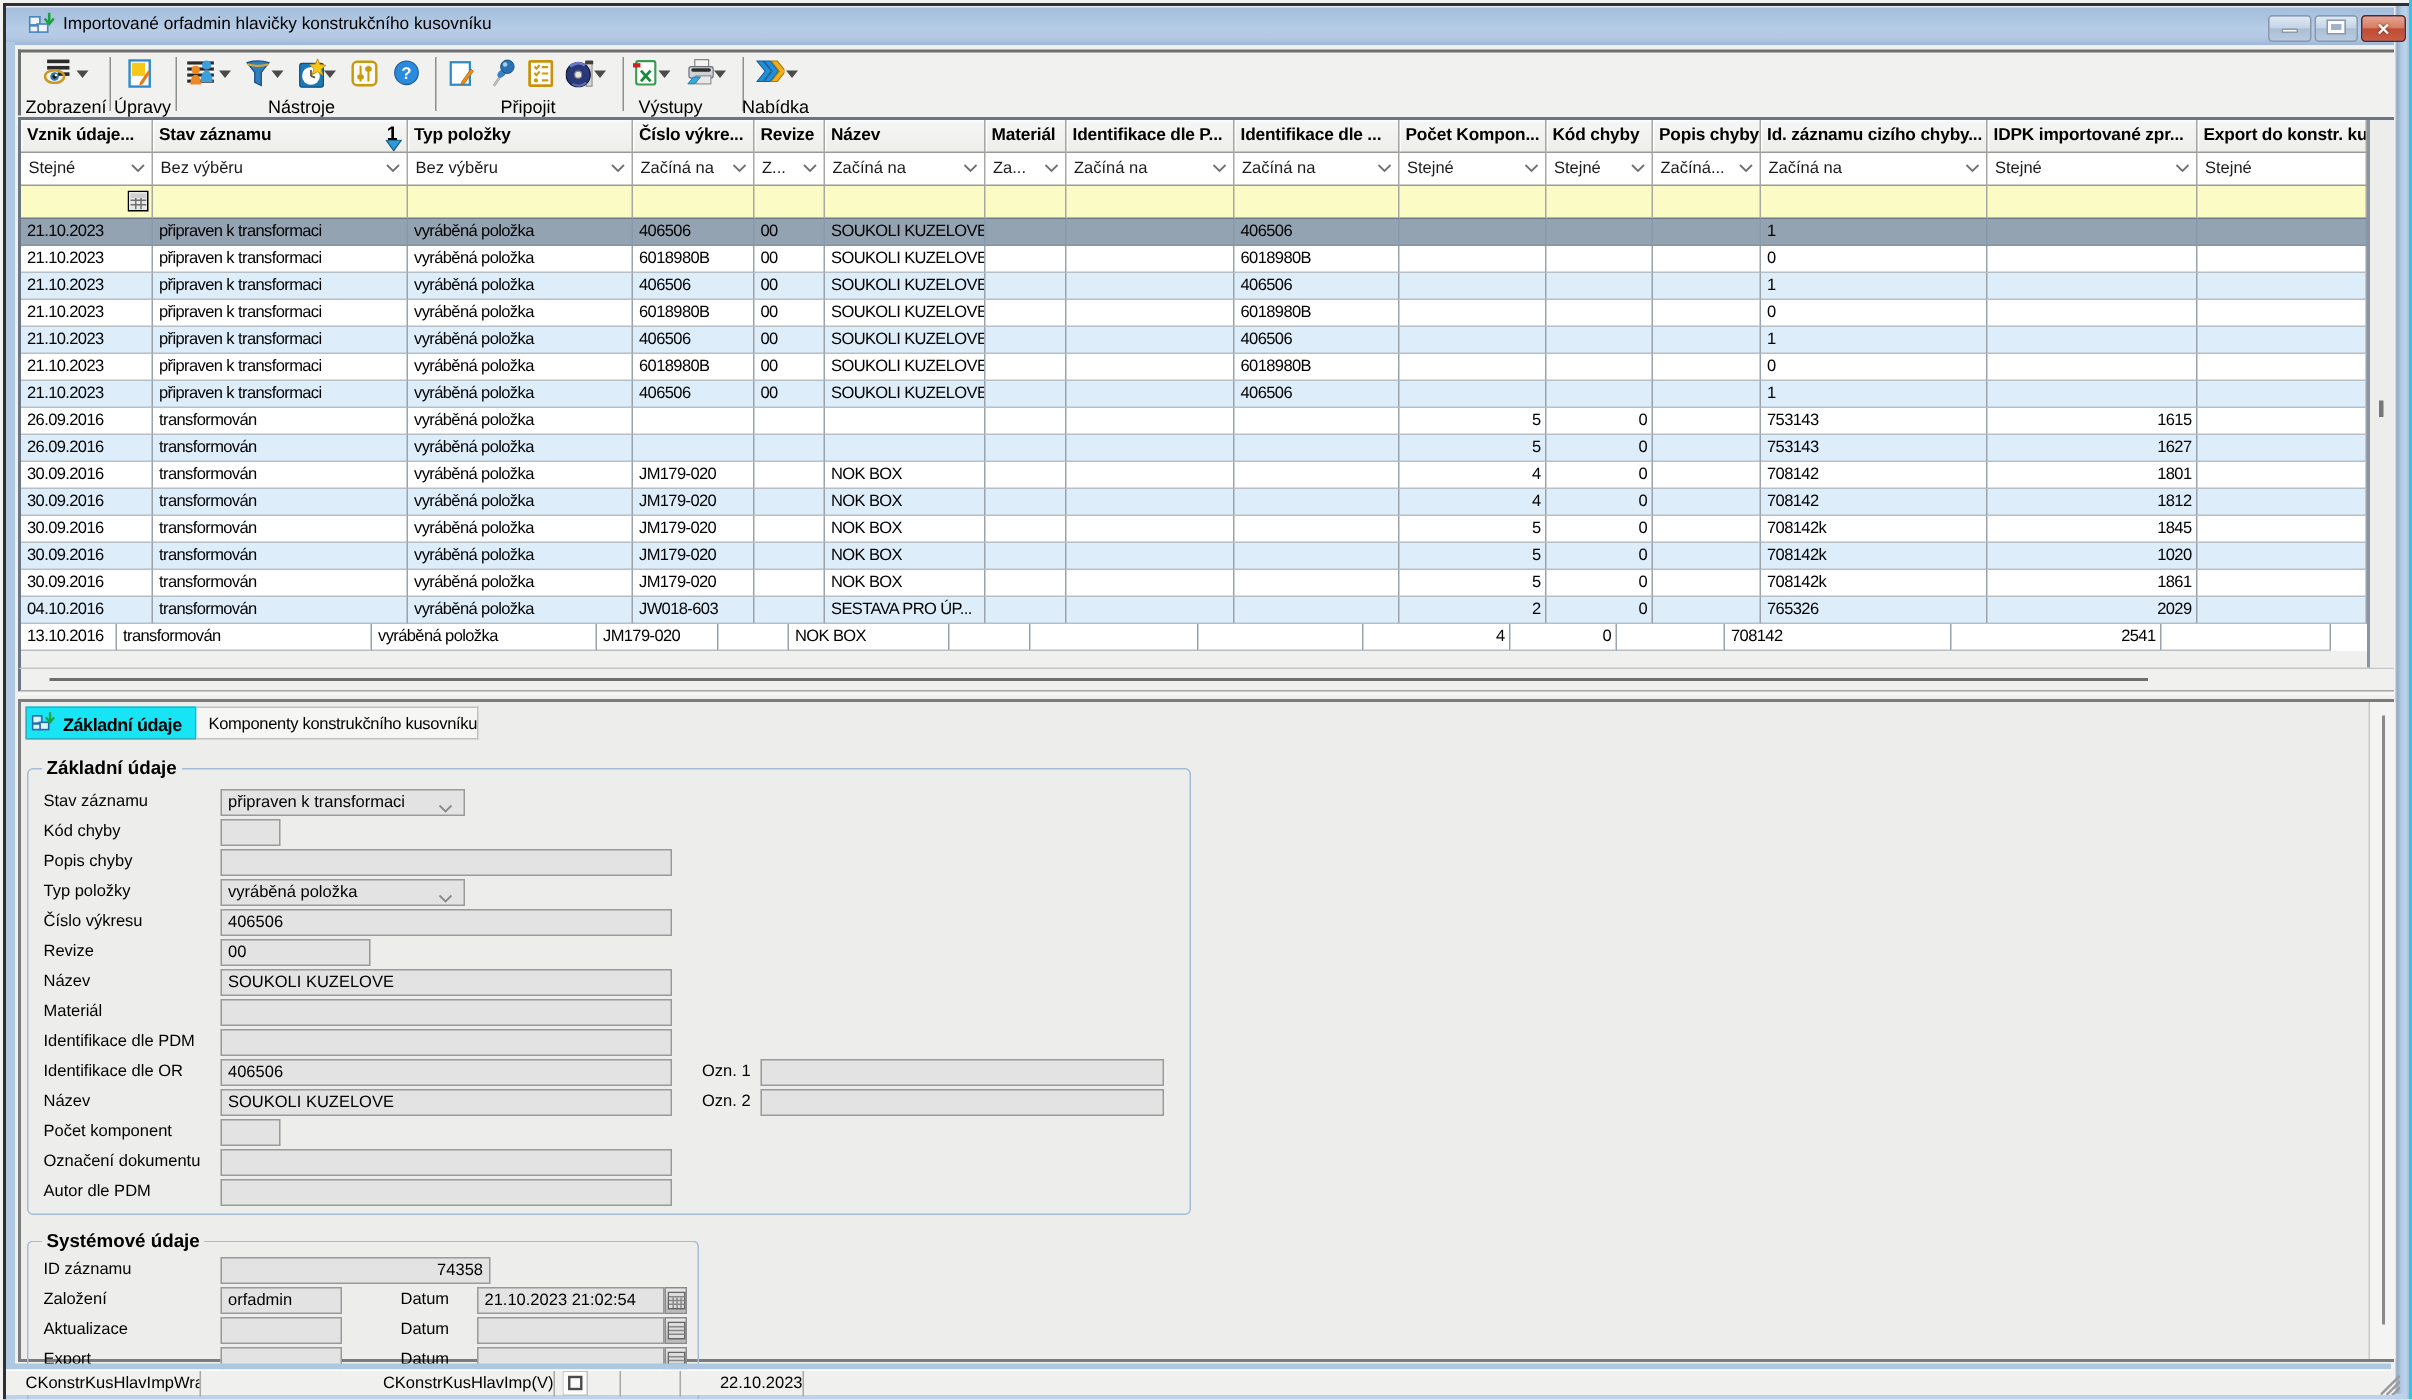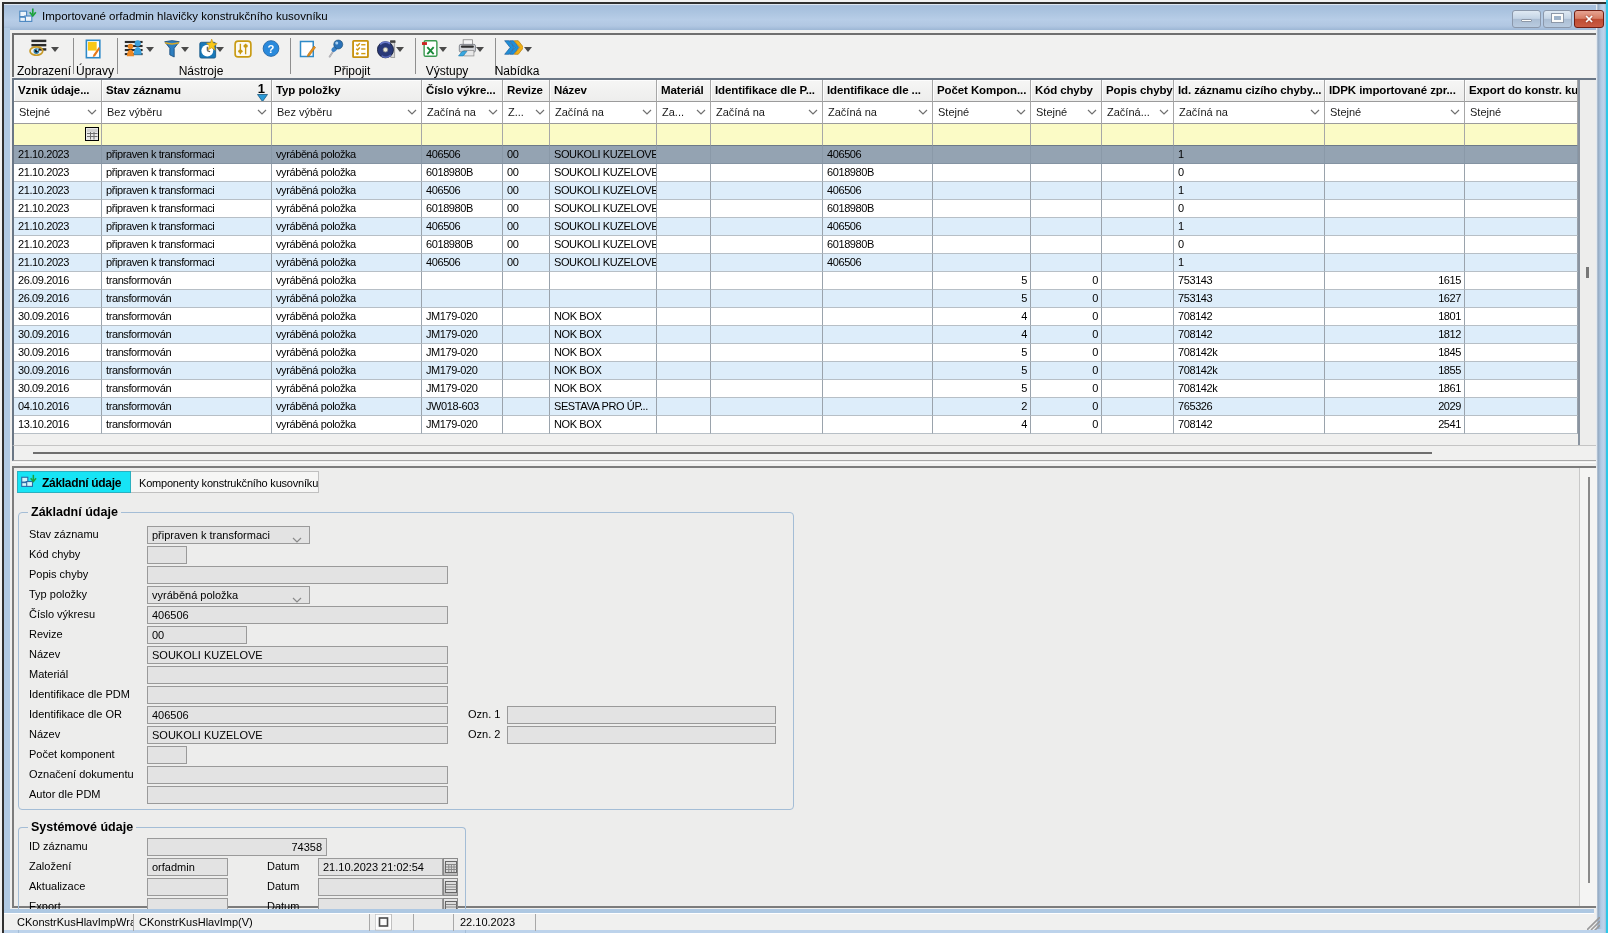--- a/index.html
+++ b/index.html
@@ -85,21 +85,21 @@
 #fs2 { left:18px; top:820px; width:448px; height:113px; border-bottom:none; border-bottom-left-radius:0; border-bottom-right-radius:0; }
 
 .flabel { position:absolute; left:29px; white-space:nowrap; }
 .ffield { position:absolute; background:#e3e3e3; border:1px solid #9a9a9a; height:18px; padding:2px 4px 0 4px; white-space:nowrap; overflow:hidden; }
 .fcombo { position:absolute; background:#e3e3e3; border:1px solid #9a9a9a; height:18px; padding:2px 4px 0 4px; white-space:nowrap; }
 .fcombo .cchev { position:absolute; right:7px; top:6px; }
 .calbtn { position:absolute; width:15px; height:18px; background:linear-gradient(to bottom,#e8e8e8,#b8b8b8); border:1px solid #8a8a8a; }
 
 
 #sbband { left:4px; top:909px; width:1590px; height:4px; background:#aec8e2; }
-#statusbar { left:4px; top:913px; width:1590px; height:17px; background:#f0f0ef; border-top:1px solid #fff; }
+#statusbar { left:4px; top:913px; width:1590px; height:17px; background:#f0f0ef; border-top:1px solid #fff;text-align:right; }
 .scell { position:absolute; top:0; height:17px; border-right:1px solid #a8a8a8; padding:2px 0 0 5px; white-space:nowrap; overflow:hidden; }
 #grip { position:absolute; left:1583px; top:3px; width:13px; height:13px; }
 </style>
 </head>
 <body>
 <div class="abs" id="titlebar"></div>
 <div class="abs" id="topstrip"></div>
 <div class="abs" id="topdark"></div>
 <div class="abs" id="leftlight"></div>
 <div class="abs" id="leftdark"></div>
@@ -599,21 +599,21 @@
         <div class="gc" style="width:81px">JM179-020</div>
         <div class="gc" style="width:47px"></div>
         <div class="gc" style="width:107px">NOK BOX</div>
         <div class="gc" style="width:54px"></div>
         <div class="gc" style="width:112px"></div>
         <div class="gc" style="width:110px"></div>
         <div class="gc num" style="width:98px">5</div>
         <div class="gc num" style="width:71px">0</div>
         <div class="gc" style="width:72px"></div>
         <div class="gc" style="width:151px">708142k</div>
-        <div class="gc num" style="width:140px">1855</div>
+        <div class="gc num" style="width:140px">1020</div>
         <div class="gc" style="width:113px"></div>
       </div>
       <div class="grow drow w">
         <div class="gc" style="width:88px">30.09.2016</div>
         <div class="gc" style="width:170px">transformován</div>
         <div class="gc" style="width:150px">vyráběná položka</div>
         <div class="gc" style="width:81px">JM179-020</div>
         <div class="gc" style="width:47px"></div>
         <div class="gc" style="width:107px">NOK BOX</div>
         <div class="gc" style="width:54px"></div>
@@ -637,21 +637,21 @@
         <div class="gc" style="width:112px"></div>
         <div class="gc" style="width:110px"></div>
         <div class="gc num" style="width:98px">2</div>
         <div class="gc num" style="width:71px">0</div>
         <div class="gc" style="width:72px"></div>
         <div class="gc" style="width:151px">765326</div>
         <div class="gc num" style="width:140px">2029</div>
         <div class="gc" style="width:113px"></div>
       </div>
       <div class="grow drow w">
-        <div class="gc" style="width:88px">13.10.2016</div>
+        <div class="gc" style="width:64px">13.10.2016</div>
         <div class="gc" style="width:170px">transformován</div>
         <div class="gc" style="width:150px">vyráběná položka</div>
         <div class="gc" style="width:81px">JM179-020</div>
         <div class="gc" style="width:47px"></div>
         <div class="gc" style="width:107px">NOK BOX</div>
         <div class="gc" style="width:54px"></div>
         <div class="gc" style="width:112px"></div>
         <div class="gc" style="width:110px"></div>
         <div class="gc num" style="width:98px">4</div>
         <div class="gc num" style="width:71px">0</div>

